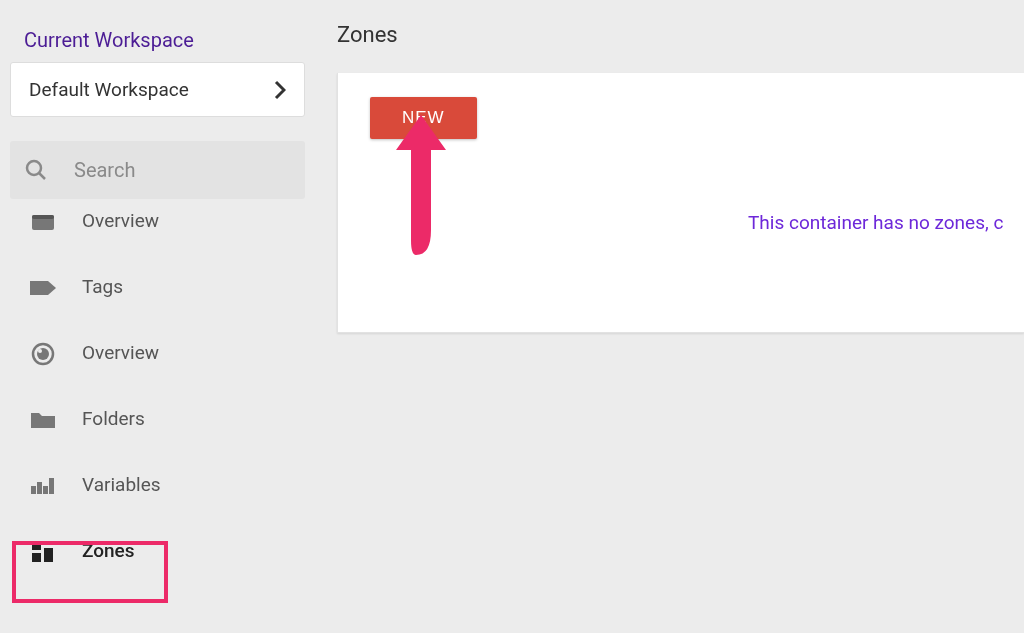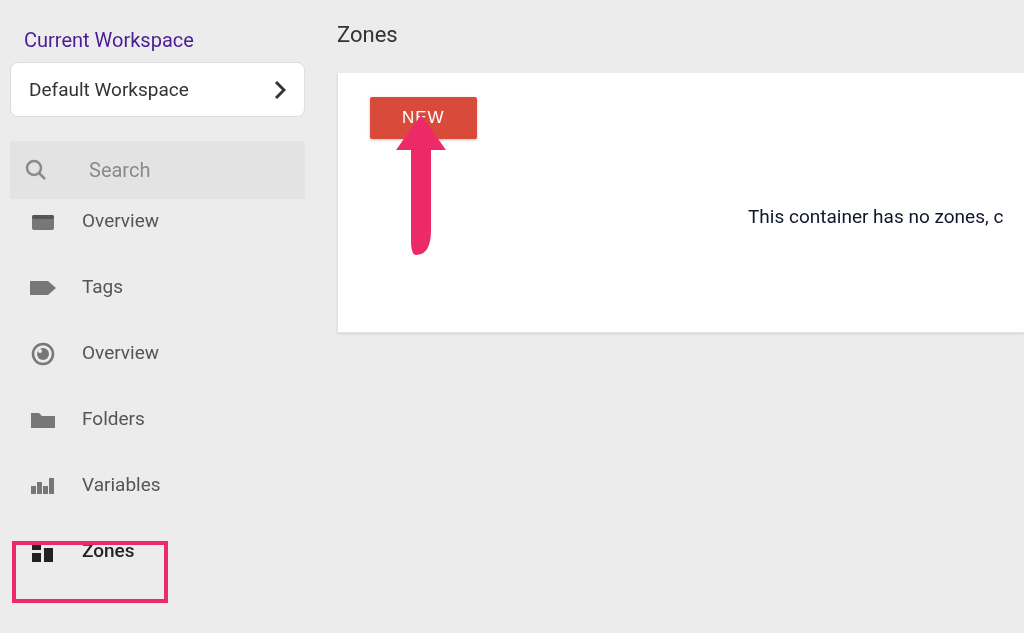--- a/index.html
+++ b/index.html
@@ -18,40 +18,39 @@
     }
     .workspace-label {
       color: #4c1d95;
       font-size: 20px;
       padding-left: 14px;
       margin-bottom: 10px;
     }
     .workspace-select {
       background: #fff;
       border: 1px solid #ddd;
-      border-radius: 8px;
+      border-radius: 3px;
       height: 55px;
       display: flex;
       align-items: center;
       justify-content: space-between;
       padding: 0 18px;
       font-size: 19px;
       color: #333;
       cursor: pointer;
       margin-bottom: 24px;
     }
     .search-box {
       background: #e3e3e3;
       border-radius: 3px;
       height: 58px;
       display: flex;
       align-items: center;
       padding: 0 14px;
       margin-bottom: 10px;
-      gap: 15px;
     }
     .search-box .search-placeholder {
       font-size: 20px;
       color: #8a8a8a;
       margin-left: 26px;
     }
     .nav {
       margin-top: 10px;
     }
     .nav-item {
@@ -107,24 +106,24 @@
       font-size: 17px;
       font-weight: 500;
       letter-spacing: 1px;
       border: none;
       padding: 11px 32px;
       border-radius: 2px;
       box-shadow: 0 1px 3px rgba(0,0,0,0.25);
       cursor: pointer;
     }
     .empty-text {
-      color: #0f172a;
+      color: #6d28d9;
       font-size: 19px;
       position: absolute;
-      top: 132px;
+      top: 138px;
       left: 410px;
       white-space: nowrap;
     }
     .annotation-arrow {
       position: absolute;
       top: 110px;
       left: 391px;
       pointer-events: none;
     }
     svg { display: block; }

